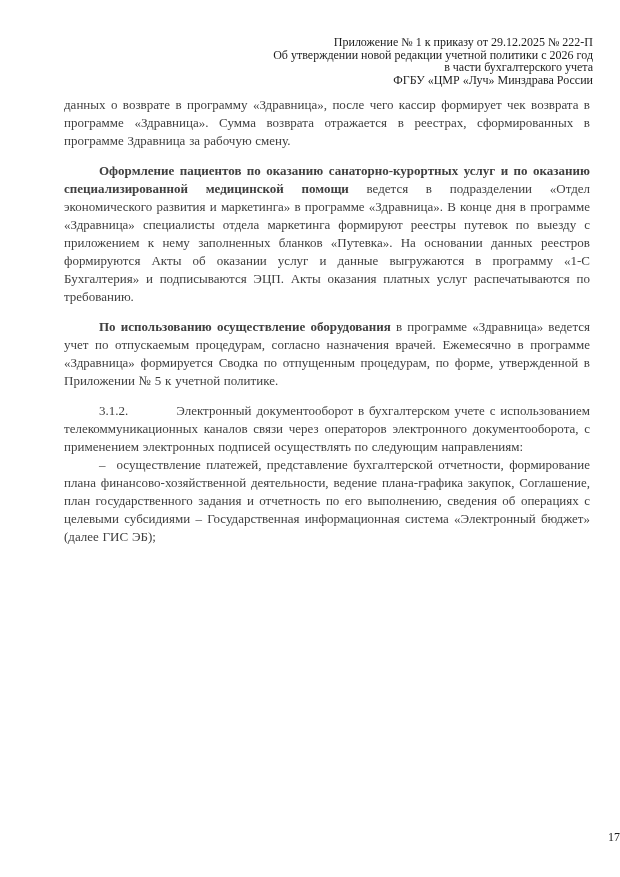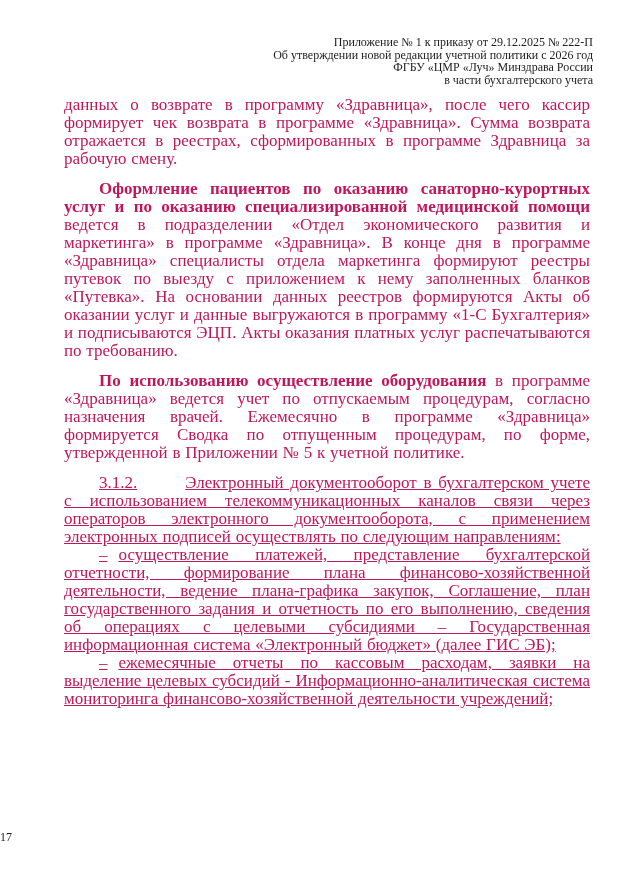--- a/index.html
+++ b/index.html
@@ -20,69 +20,68 @@
   }
   .doc-header {
     padding: 36px 27px 0 64px;
     text-align: right;
     font-size: 12px;
     line-height: 12.5px;
     color: #1c1c1c;
   }
   .doc-body {
     margin: 10px 30px 0 64px;
-    font-size: 17px;
+    font-size: 13px;
     line-height: 18px;
     text-align: justify;
-    color: #be185d;
+    color: #404040;
   }
   .para {
     margin: 0 0 12px 0;
     padding: 0;
     word-spacing: 0.5px;
   }
   .para.indent { text-indent: 35px; }
-  .para.tight  { margin-bottom: 0; text-decoration: underline; }
+  .para.tight  { margin-bottom: 0; }
   .para b { font-weight: bold; font-family: Liberation Serif, serif; }
   .tab {
     display: inline-block;
     width: 48px;
     height: 1px;
   }
   .gap {
     display: inline-block;
     width: 11px;
     height: 1px;
   }
   .doc-footer {
     position: absolute;
     left: 0;
     bottom: 32px;
     width: 100%;
-    text-align: left;
+    text-align: right;
     font-size: 12px;
     color: #1c1c1c;
   }
 </style>
 </head>
 <body>
 
 <div class="page">
 
   <div class="doc-header">
     <div>Приложение № 1 к приказу от 29.12.2025 № 222-П</div>
     <div>Об утверждении новой редакции учетной политики с 2026 год</div>
+    <div>в части бухгалтерского учета</div>
     <div>ФГБУ «ЦМР «Луч» Минздрава России</div>
-    <div>в части бухгалтерского учета</div>
   </div>
 
   <div class="doc-body" id="doc-body">
       <p class="para"><span>данных о возврате в программу «Здравница», после чего кассир формирует чек возврата в программе «Здравница». Сумма возврата отражается в реестрах, сформированных в программе Здравница за рабочую смену.</span></p>
       <p class="para indent"><b>Оформление пациентов по оказанию санаторно-курортных услуг и по оказанию специализированной медицинской помощи</b><span> ведется в подразделении «Отдел экономического развития и маркетинга» в программе «Здравница». В конце дня в программе «Здравница» специалисты отдела маркетинга формируют реестры путевок по выезду с приложением к нему заполненных бланков «Путевка». На основании данных реестров формируются Акты об оказании услуг и данные выгружаются в программу «1-С Бухгалтерия» и подписываются ЭЦП. Акты оказания платных услуг распечатываются по требованию.</span></p>
       <p class="para indent"><b>По использованию осуществление оборудования</b><span> в программе «Здравница» ведется учет по отпускаемым процедурам, согласно назначения врачей. Ежемесячно в программе «Здравница» формируется Сводка по отпущенным процедурам, по форме, утвержденной в Приложении № 5 к учетной политике.</span></p>
       <p class="para indent tight"><span>3.1.2.</span><span class="tab"></span><span>Электронный документооборот в бухгалтерском учете с использованием телекоммуникационных каналов связи через операторов электронного документооборота, с применением электронных подписей осуществлять по следующим направлениям:</span></p>
       <p class="para indent tight"><span>–</span><span class="gap"></span><span>осуществление платежей, представление бухгалтерской отчетности, формирование плана финансово-хозяйственной деятельности, ведение плана-графика закупок, Соглашение, план государственного задания и отчетность по его выполнению, сведения об операциях с целевыми субсидиями – Государственная информационная система «Электронный бюджет» (далее ГИС ЭБ);</span></p>
-      <p class="para indent tight"><span>–</span><span class="gap"></span><span>ежемесячные отчеты по кассовым расходам, заявки на выделение целевых субсидий - Информационно-аналитическая система мониторинга финансово-хозяйственной деятельности учреждений;</span></p>
     </div>
 
   <div class="doc-footer">17</div>
 
 </div>
 
 </body></html>

